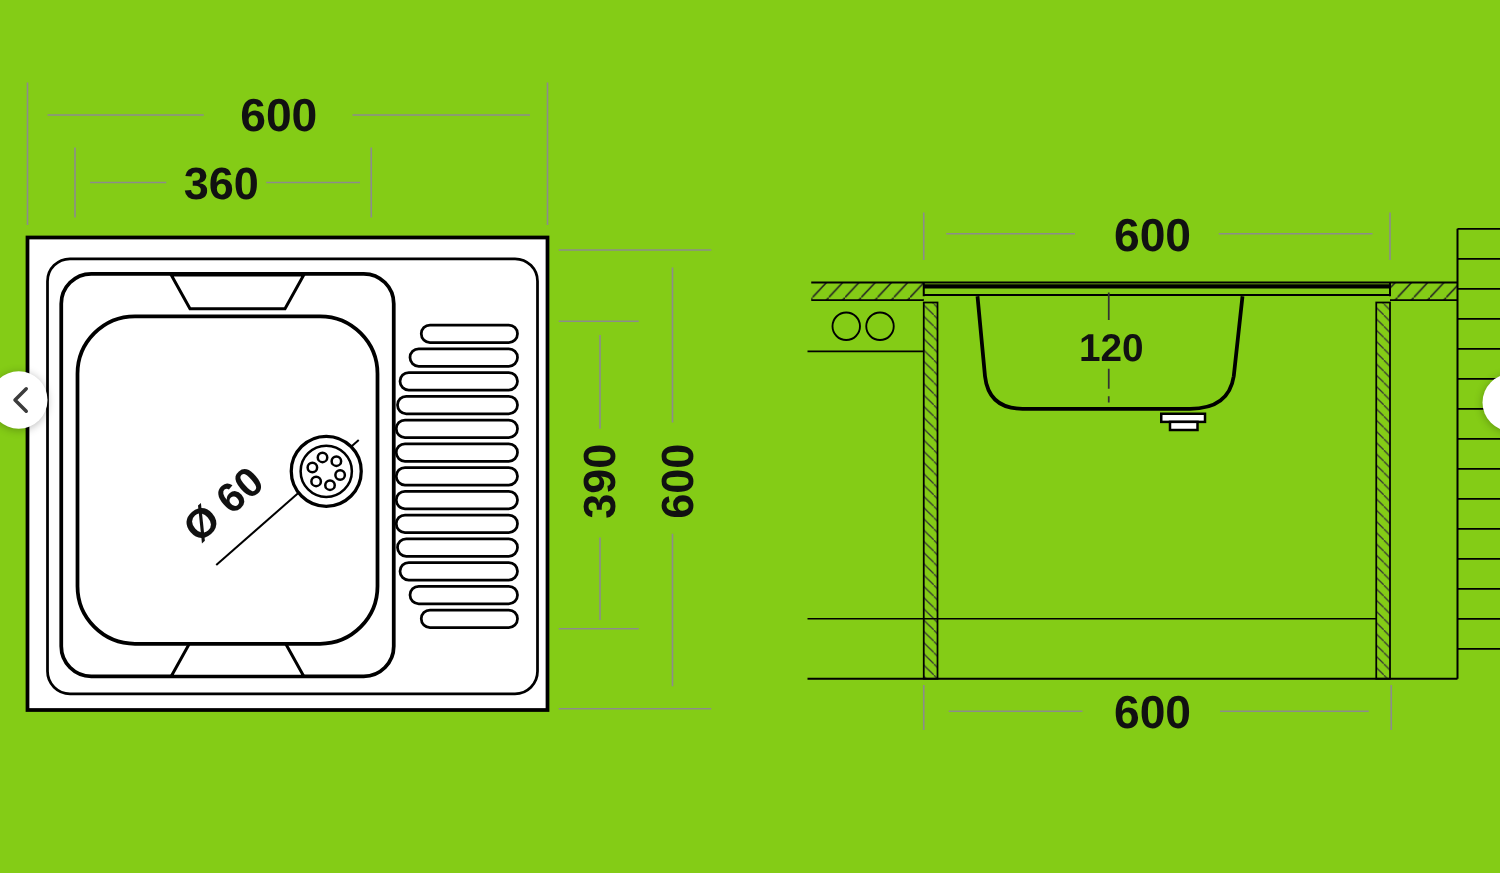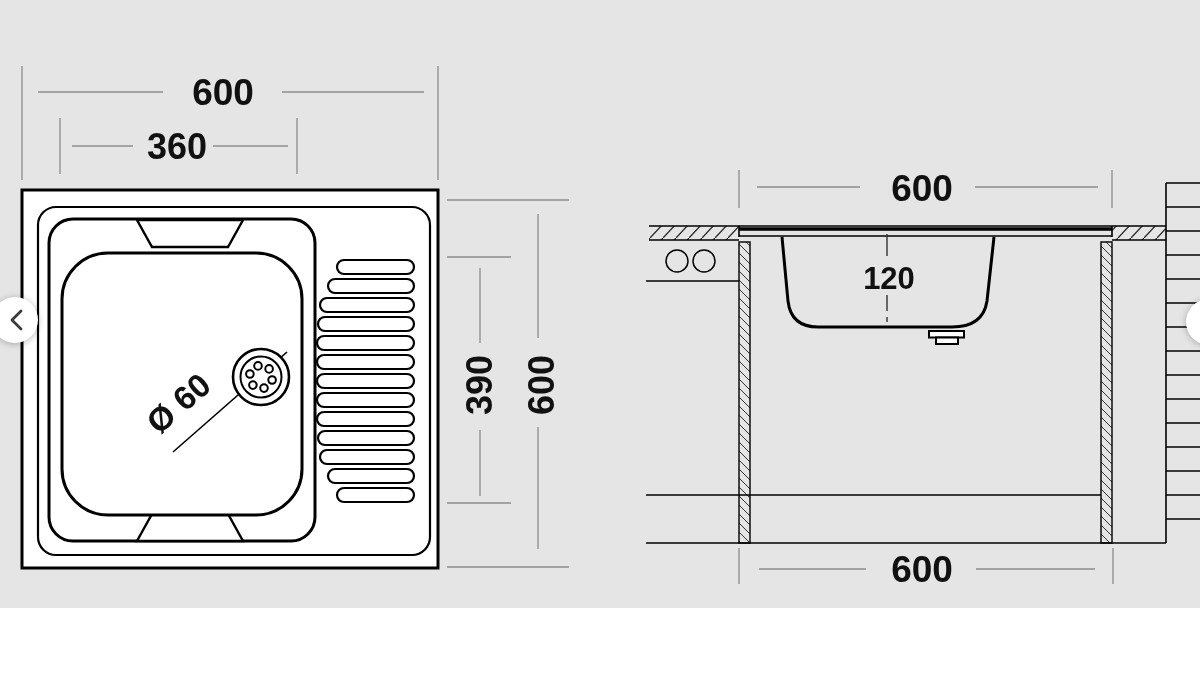--- a/index.html
+++ b/index.html
@@ -1,16 +1,16 @@
 <!DOCTYPE html>
 <html><head>
 <meta charset="utf-8">
 <style>
   html,body{margin:0;padding:0;background:#fff;}
-  .stage{position:relative;width:1200px;height:608px;background:#e5e5e5;overflow:hidden;
+  .stage{position:relative;width:1200px;height:698px;background:#84cc16;overflow:hidden;
          font-family:"Liberation Sans", sans-serif;}
   .stage svg{display:block;}
   .dim-text{font-family:"Liberation Sans", sans-serif;font-weight:bold;fill:#111;}
   .nav-btn{position:absolute;width:46px;height:46px;border-radius:50%;background:#fff;
            box-shadow:0 1px 7px rgba(0,0,0,.28);cursor:pointer;}
   .nav-btn svg{width:46px;height:46px;}
 </style>
 </head>
 <body>
 

